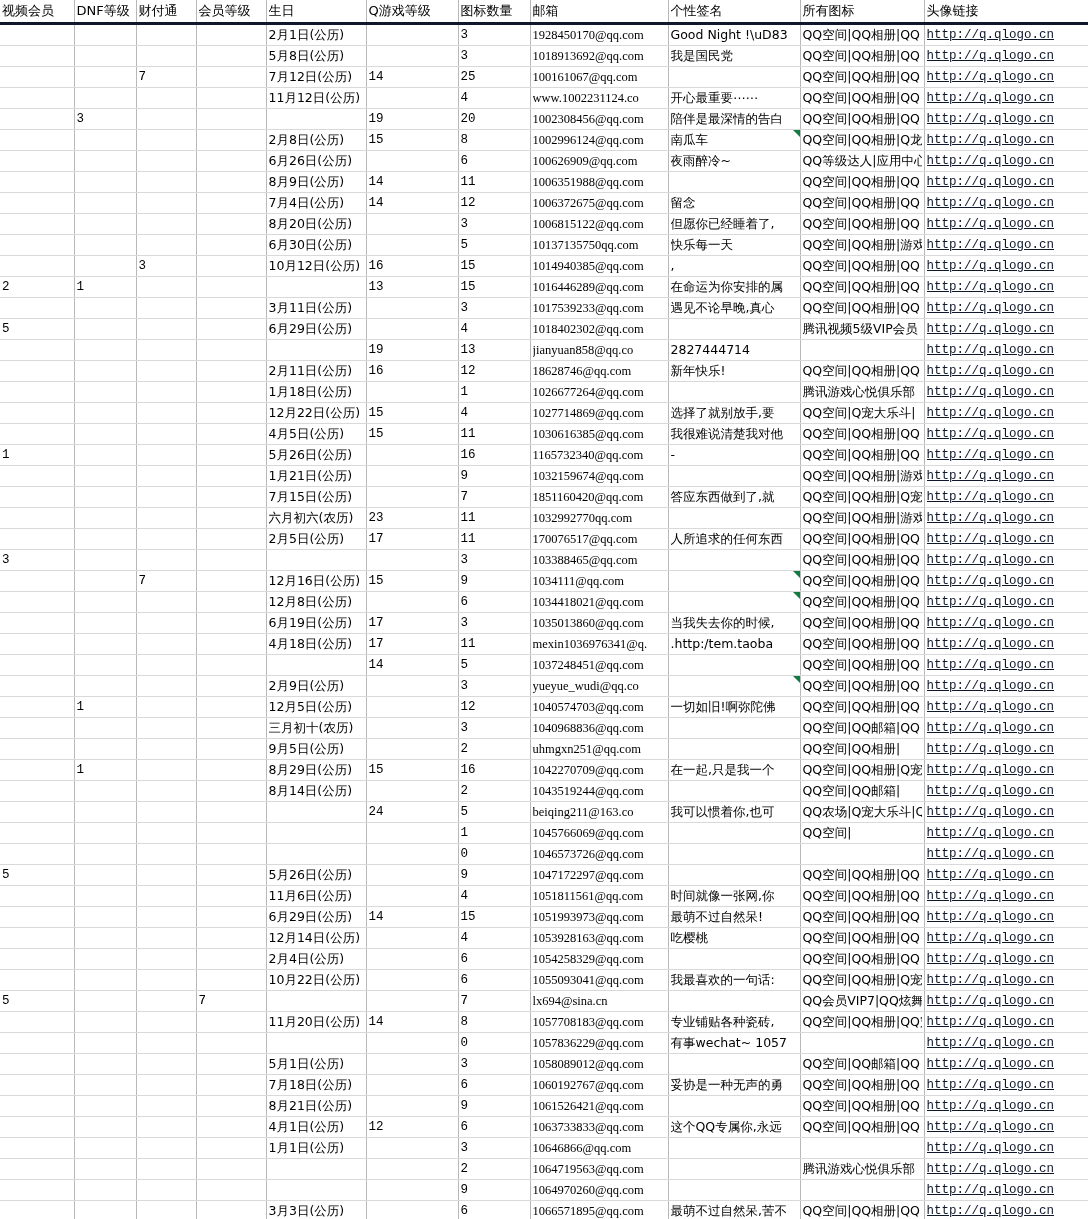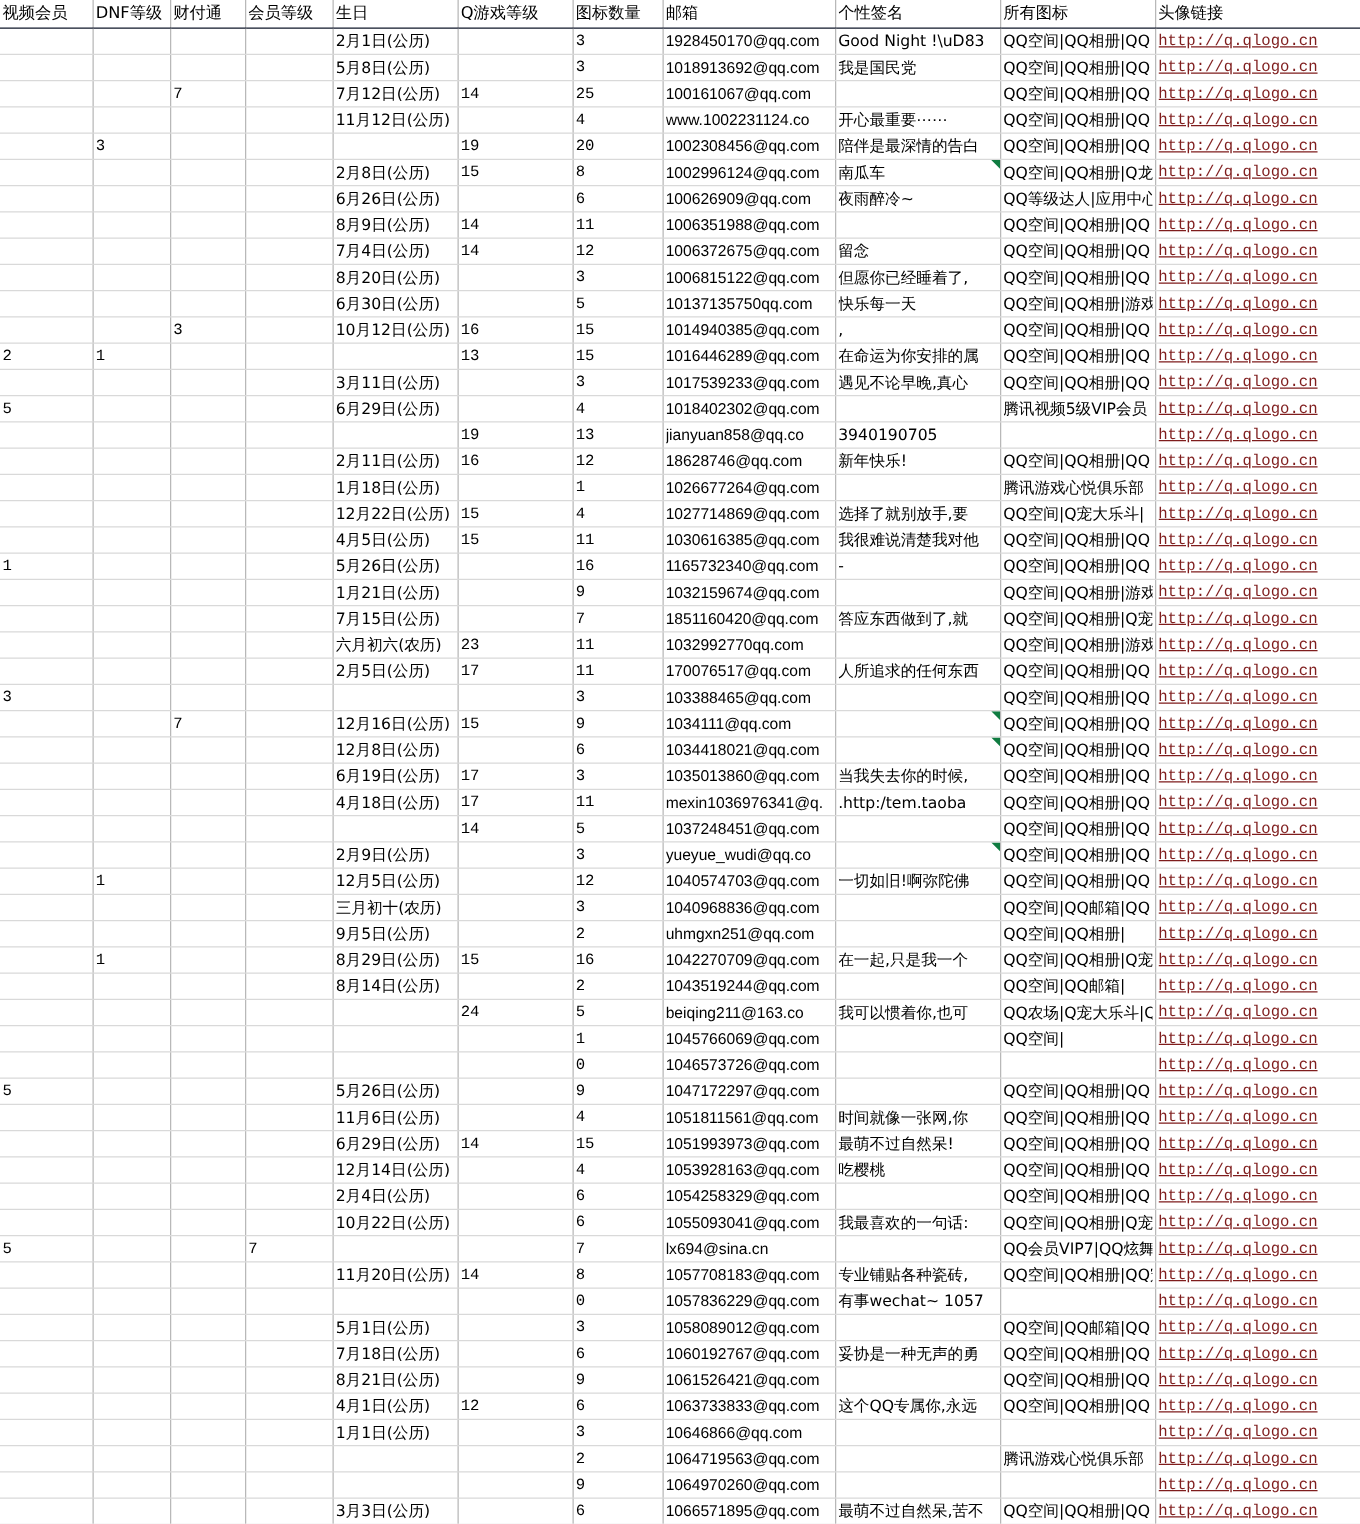--- a/index.html
+++ b/index.html
@@ -28,52 +28,52 @@
     line-height: 20px;
     vertical-align: middle;
     white-space: nowrap;
     overflow: hidden;
     font-weight: normal;
     text-align: left;
     font-size: 13px;
     font-family: "Liberation Sans", sans-serif;
   }
   table.sheet tr.header-row td {
-    border-bottom: 1px solid #0f172a;
+    border-bottom: 3px solid #0f172a;
     font-size: 13px;
     height: 22px;
     line-height: 22px;
   }
   
   col.c0 { width: 74px; }
   col.c1 { width: 62px; }
   col.c2 { width: 60px; }
   col.c3 { width: 70px; }
   col.c4 { width: 100px; }
   col.c5 { width: 92px; }
   col.c6 { width: 72px; }
   col.c7 { width: 138px; }
   col.c8 { width: 132px; }
   col.c9 { width: 124px; }
   col.c10 { width: 164px; }
 
   .mono {
-    font-family: Liberation Sans, sans-serif;
+    font-family: Liberation Serif, serif;
     font-size: 12.5px;
   }
   .num {
     font-family: "Liberation Mono", monospace;
     font-size: 12.5px;
   }
   .cn {
     font-family: "DejaVu Sans", sans-serif;
     font-size: 12.5px;
   }
   .link {
-    color: #7f1d1d;
+    color: #0f172a;
     text-decoration: underline;
     font-family: "Liberation Mono", monospace;
     font-size: 12.5px;
   }
   .hdr {
     font-family: "DejaVu Sans", sans-serif;
     font-size: 13px;
   }
   td.flag {
     position: relative;
@@ -691,21 +691,21 @@
         <td>
           <span class="cell-clip num">19</span>
         </td>
         <td>
           <span class="cell-clip num">13</span>
         </td>
         <td>
           <span class="cell-clip mono">jianyuan858@qq.co</span>
         </td>
         <td>
-          <span class="cell-clip cn">3940190705</span>
+          <span class="cell-clip cn">2827444714</span>
         </td>
         <td>
           <span class="cell-clip cn"></span>
         </td>
         <td>
           <span class="cell-clip link">http://q.qlogo.cn</span>
         </td>
       </tr>
       <tr>
         <td>

